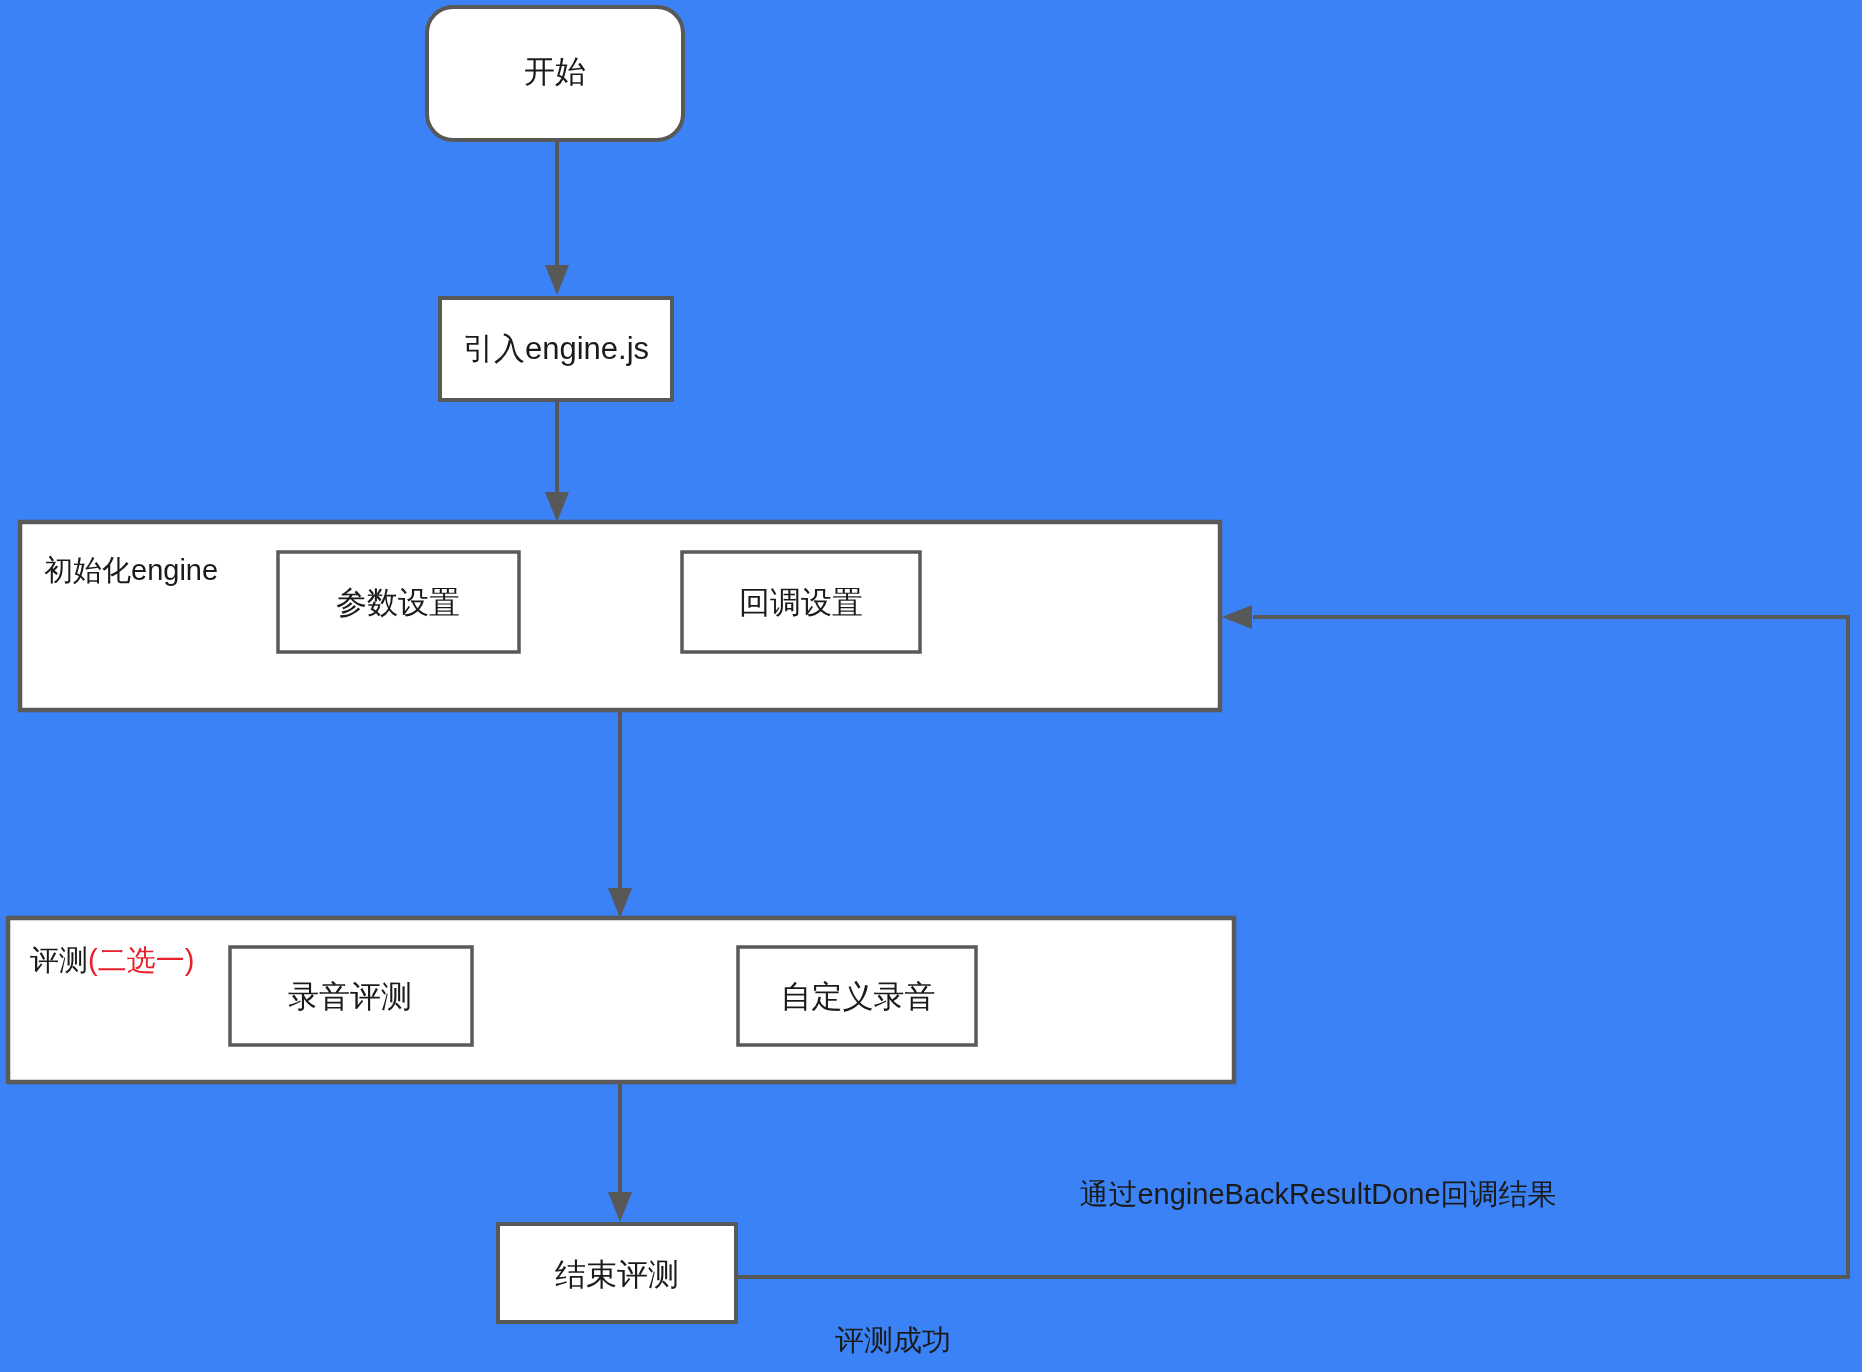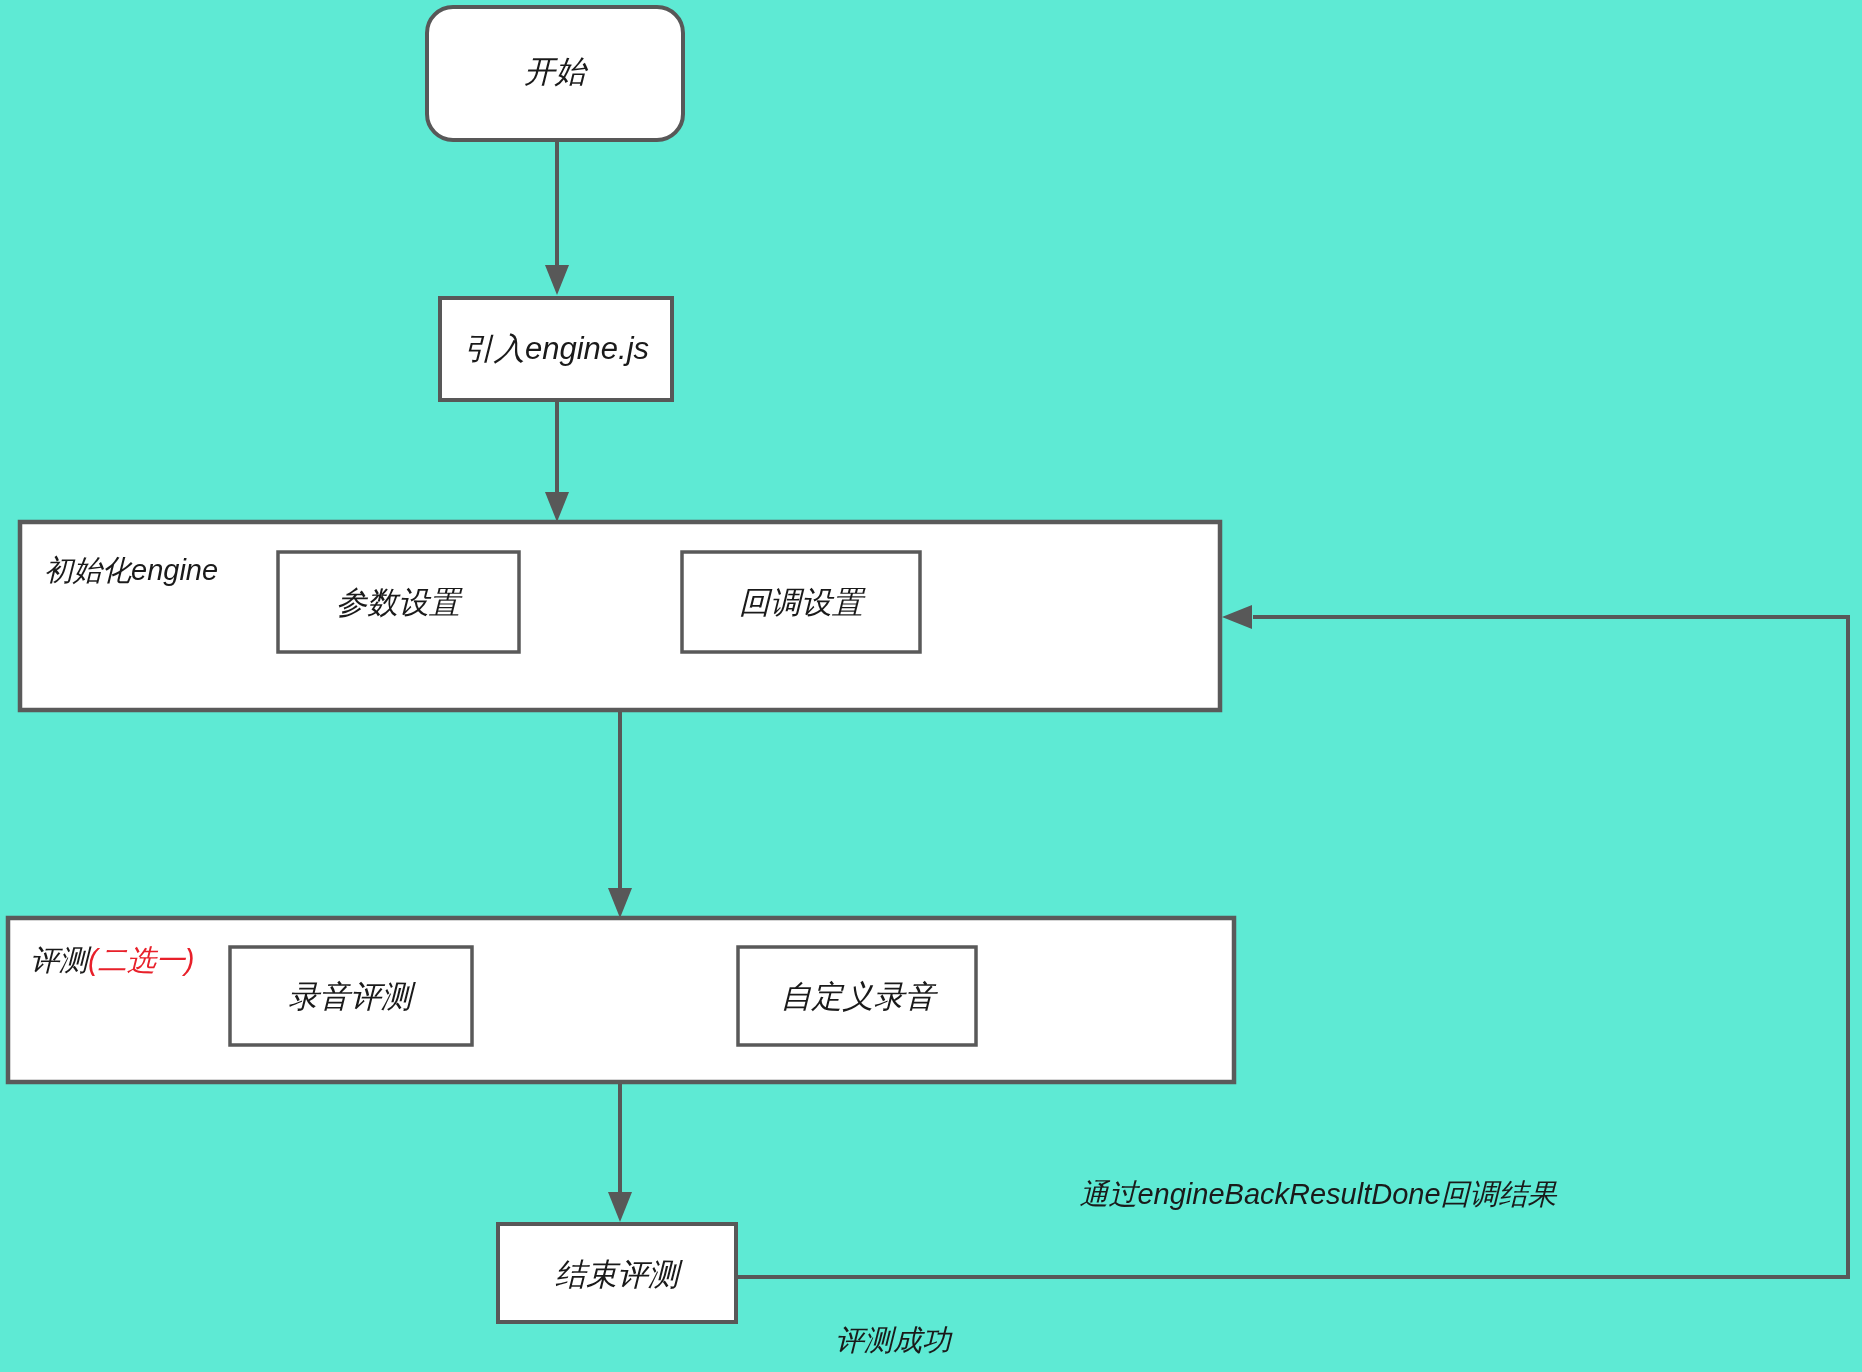--- a/index.html
+++ b/index.html
@@ -10,22 +10,21 @@
   body {
     width: 1862px;
     height: 1372px;
     font-family: "Liberation Sans", "DejaVu Sans", sans-serif;
     overflow: hidden;
   }
   #canvas {
     position: relative;
     width: 1862px;
     height: 1372px;
-    background: #5eead4;
-    font-style: italic;
+    background: #3b82f6;
   }
   svg.flow {
     position: absolute;
     top: 0;
     left: 0;
     width: 1862px;
     height: 1372px;
   }
   .node-rect {
     fill: #ffffff;

